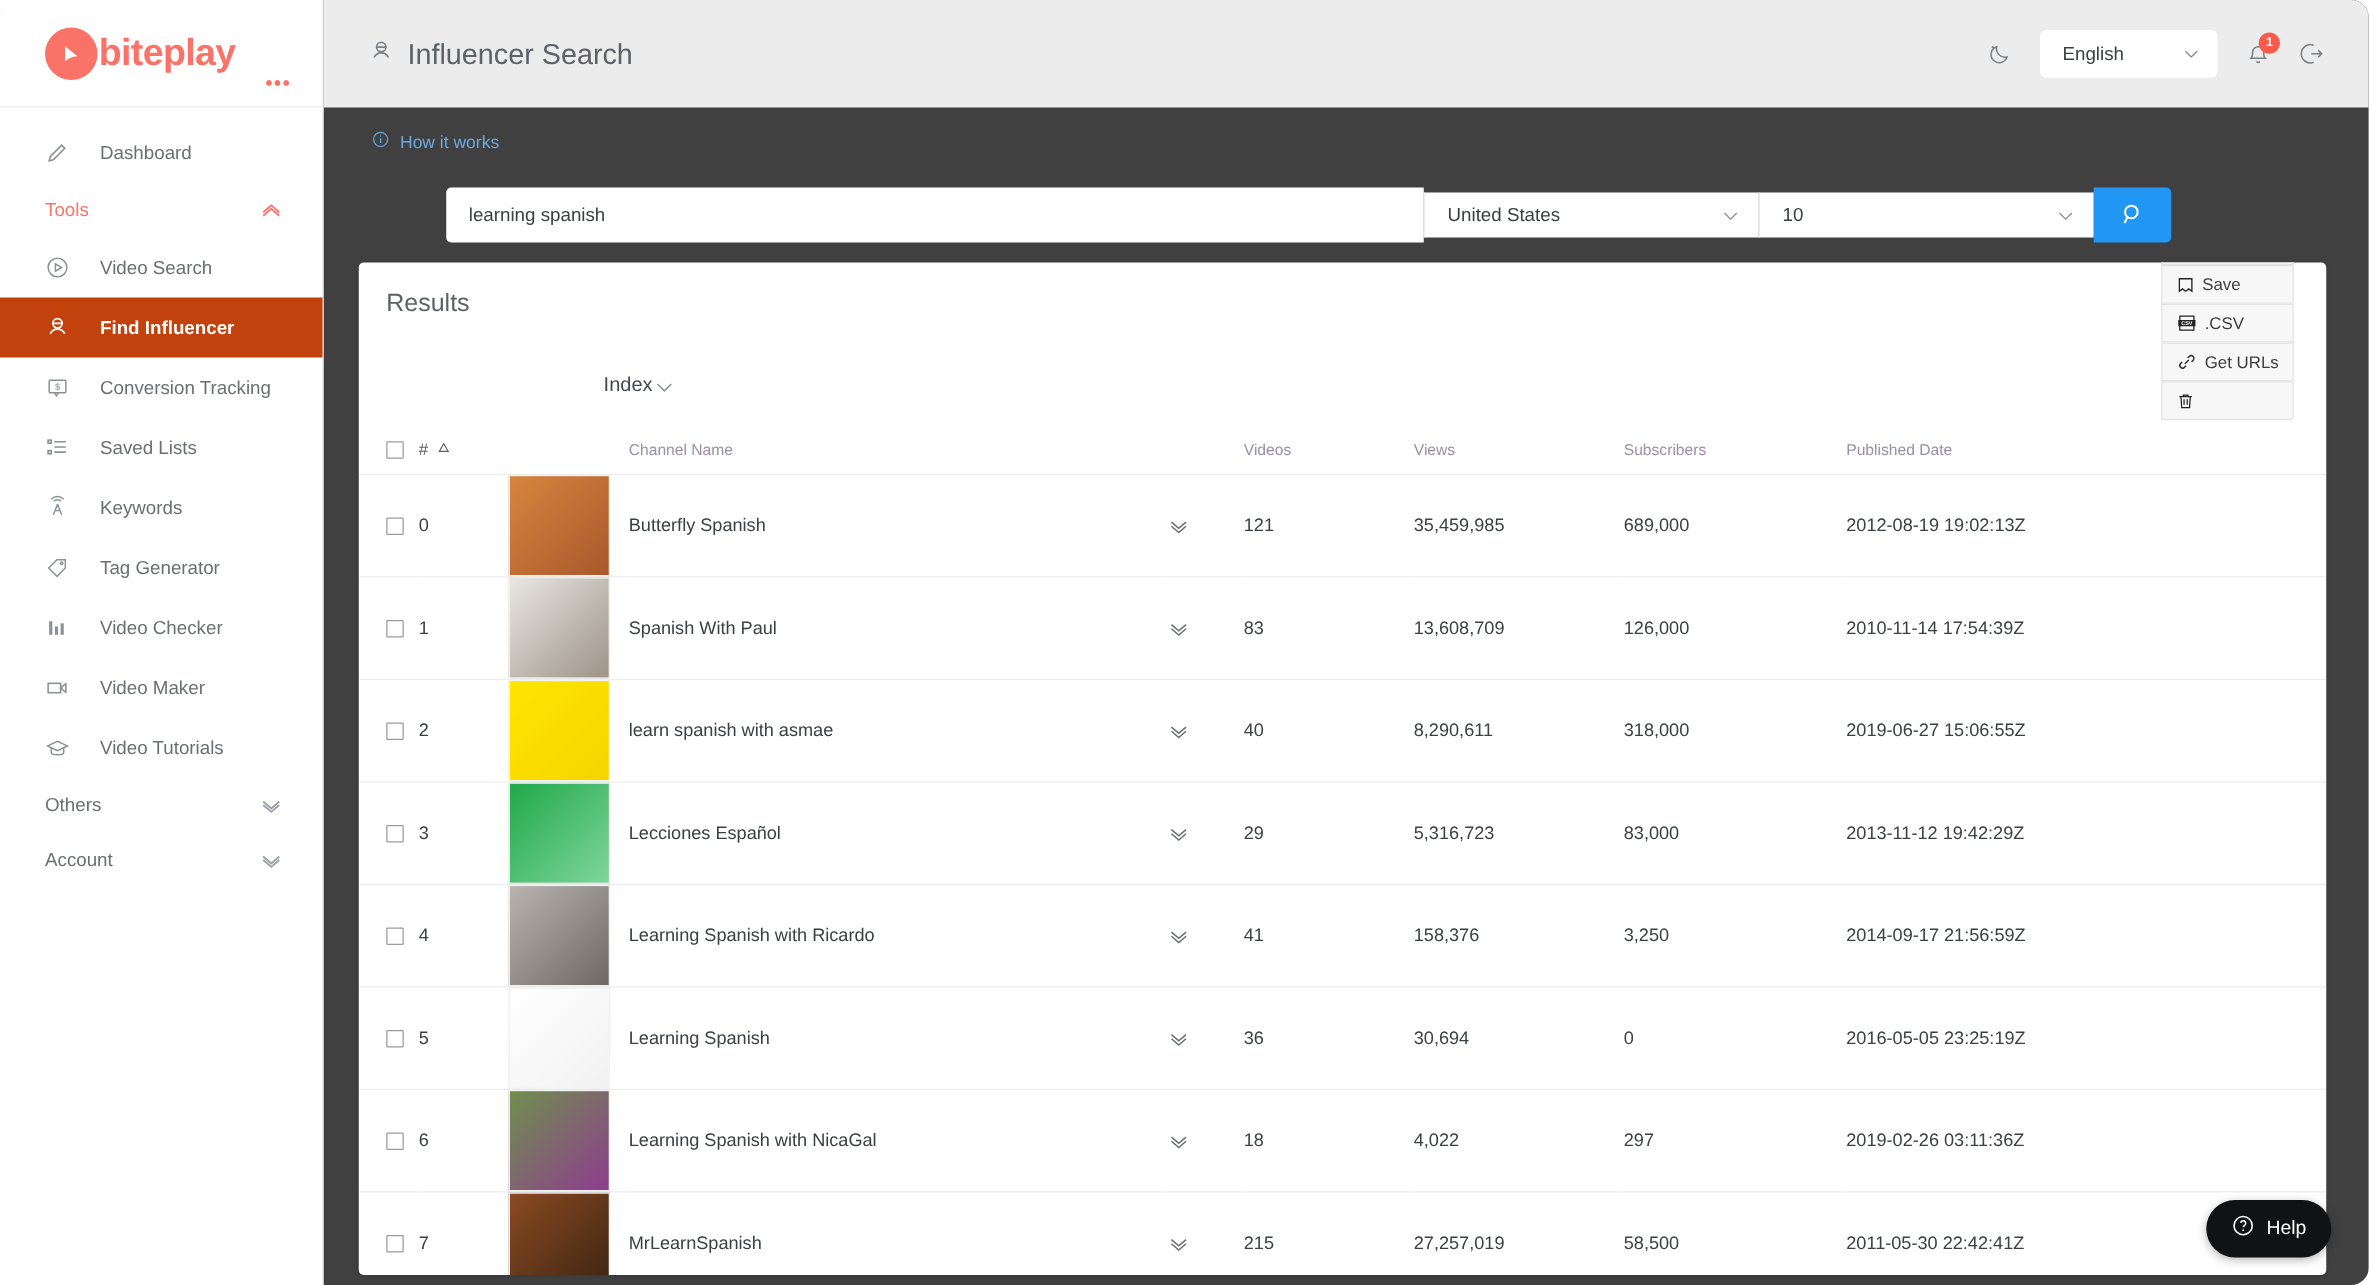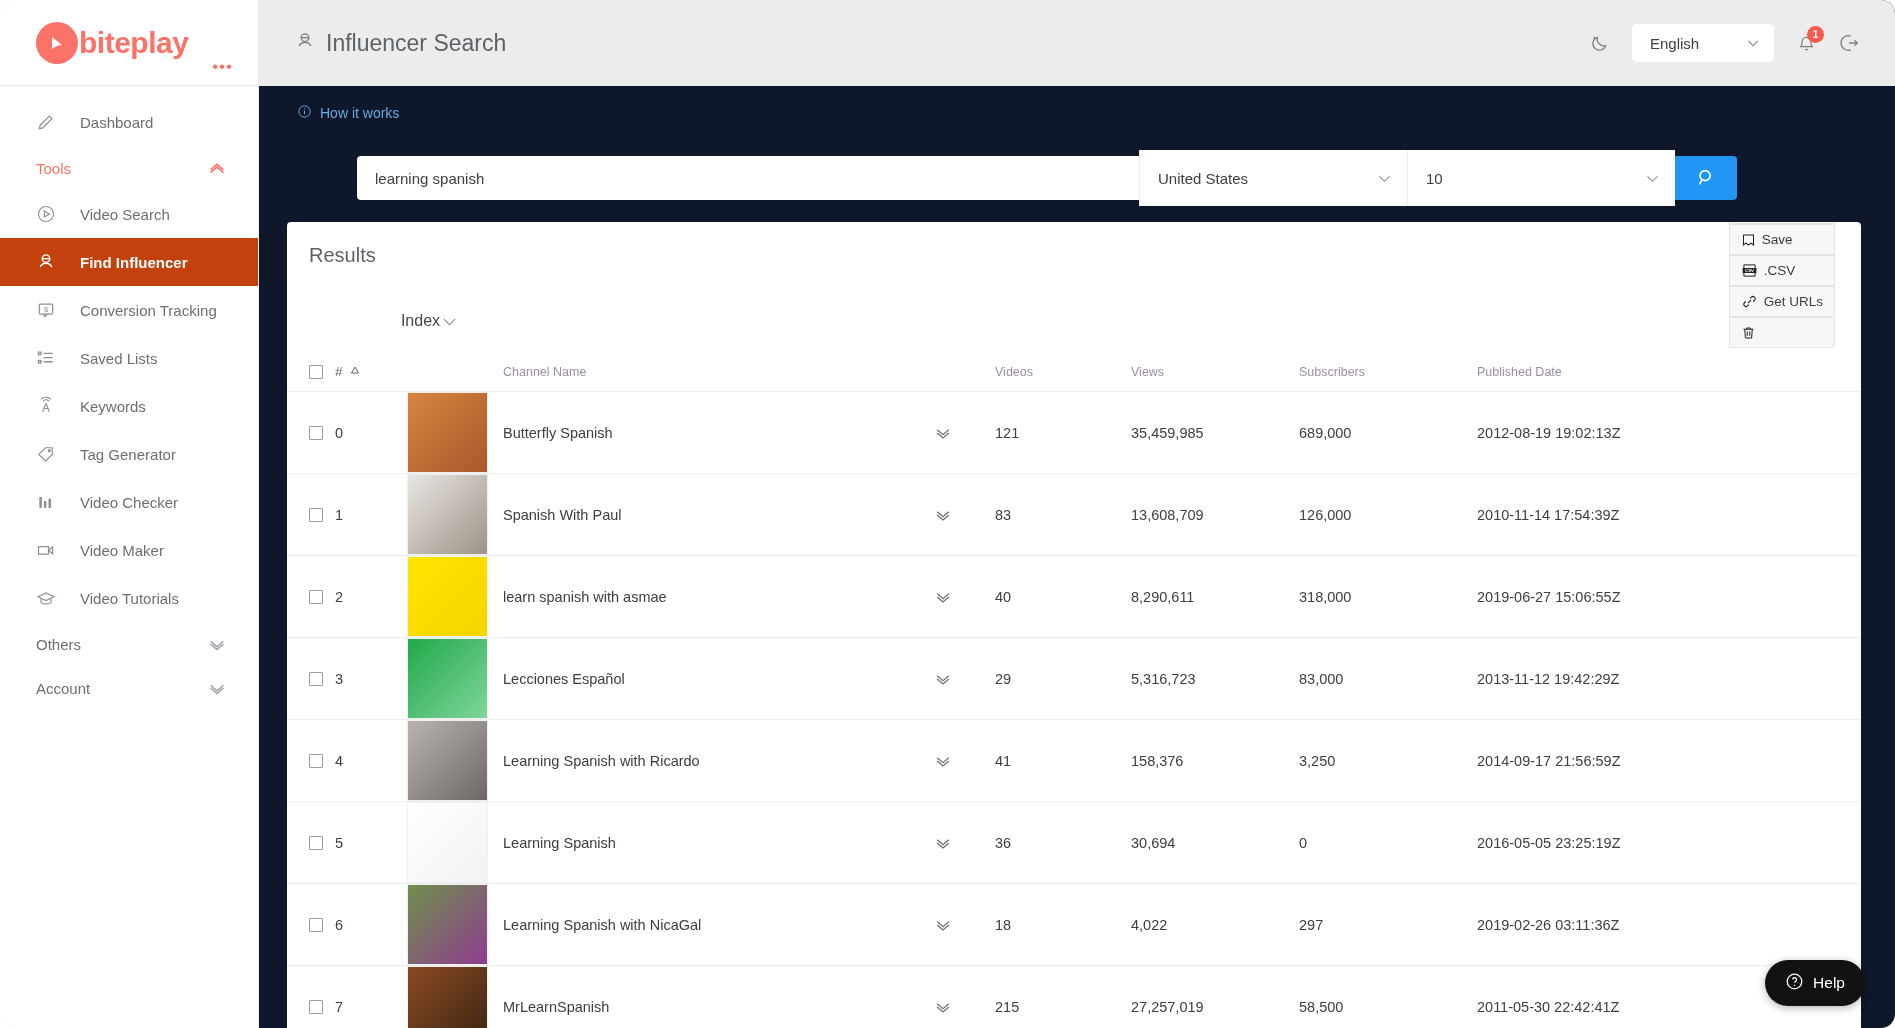--- a/index.html
+++ b/index.html
@@ -72,21 +72,21 @@
     height: 44px;
     display: flex; align-items: center; justify-content: space-between;
     padding: 0 30px 0 36px;
     font-size: 15px; color: #6b6f72; cursor: pointer;
   }
   .nav-group.tools { color: #fa7268; }
   .nav-group .chev { color: #9aa0a6; display: flex; }
   .nav-group.tools .chev { color: #fa7268; }
 
   
-  .main { flex: 1 1 auto; display: flex; flex-direction: column; min-width: 0; background: #0f172a; }
+  .main { flex: 1 1 auto; display: flex; flex-direction: column; min-width: 0; background: #404040; }
 
   .topbar {
     height: 86px; flex: 0 0 86px;
     display: flex; align-items: center;
     padding: 0 34px 0 36px;
     background: #ececec;
   }
   .page-title {
     display: flex; align-items: center; gap: 11px;
     font-size: 23px; color: #5c6268;
@@ -127,21 +127,21 @@
     gap: 0;
   }
   .q-input {
     flex: 0 0 782px; height: 44px;
     background: #fff; border: none; border-radius: 4px 0 0 4px;
     padding: 0 18px; font-size: 15px; color: #3c4043;
     font-family: "Liberation Sans", sans-serif;
     outline: none;
   }
   .sel {
-    height: 56px; background: #fff;
+    height: 36px; background: #fff;
     display: flex; align-items: center; justify-content: space-between;
     padding: 0 14px 0 18px; font-size: 15px; color: #3c4043;
     border-left: 1px solid #ececec; cursor: pointer;
   }
   .sel.country { flex: 0 0 268px; }
   .sel.count { flex: 0 0 268px; }
   .sel .caret { color: #8a8f94; display: flex; }
   .search-btn {
     flex: 0 0 62px; height: 44px;
     background: #2196f3; border-radius: 0 4px 4px 0;
@@ -170,21 +170,21 @@
   }
   .tool-btn:first-child { border-radius: 3px 0 0 3px; margin-left: 0; }
   .tool-btn:last-child { border-radius: 0 3px 3px 0; }
   .tool-btn svg { display: block; }
 
   .index-row {
     height: 66px; display: flex; align-items: center;
     padding-left: 32px;
   }
   .index-select {
-    display: flex; align-items: center; justify-content: center;
+    display: flex; align-items: center; justify-content: flex-end;
     width: 222px; font-size: 16px; color: #44484c; cursor: pointer;
   }
   .index-select .caret { color: #8a8f94; display: flex; }
 
   table { width: 100%; border-collapse: collapse; table-layout: fixed; }
   th {
     font-weight: normal; font-size: 12.5px; color: #9b8ea6;
     text-align: left; padding: 10px 0 12px 0;
     border-bottom: 1px solid #ededed;
   }

